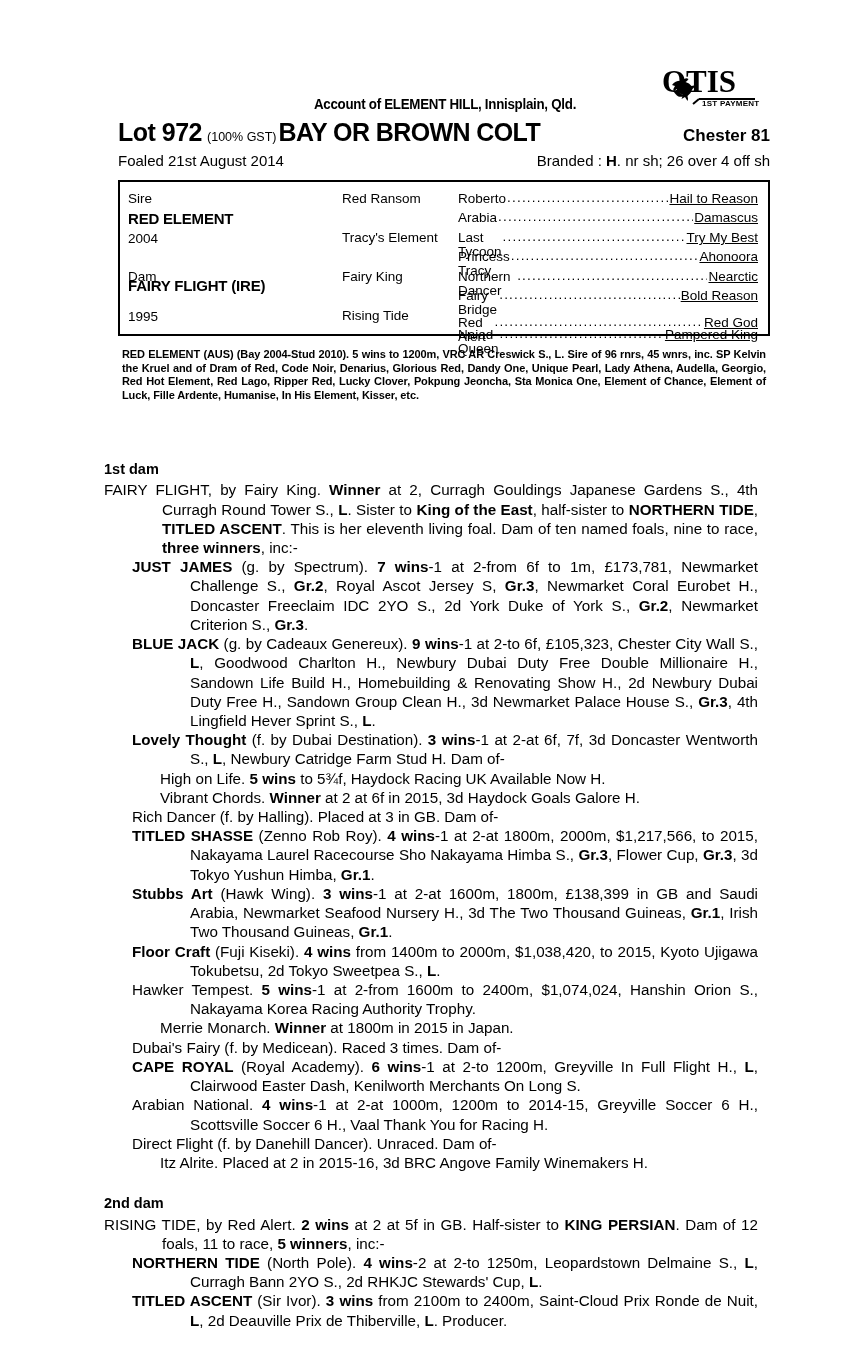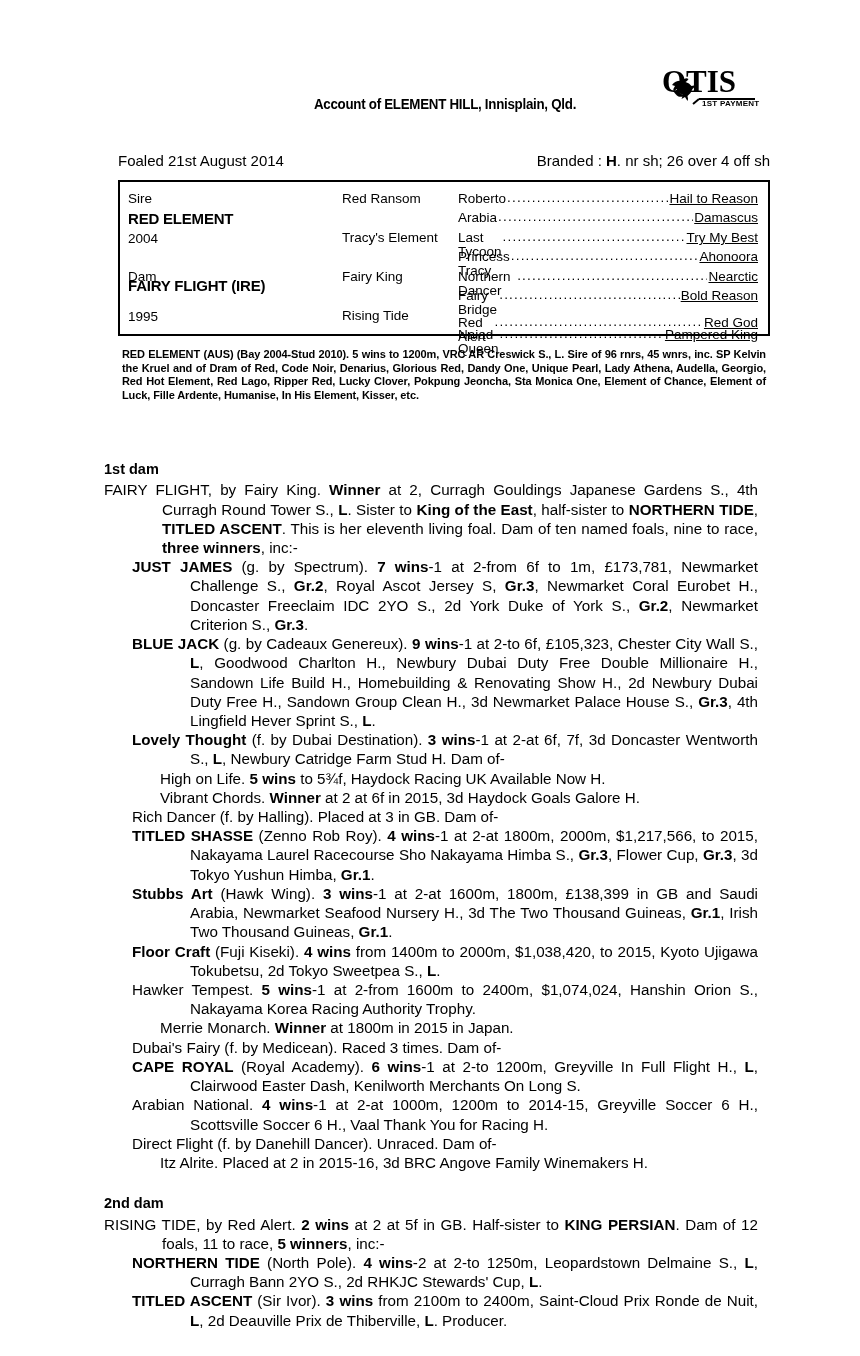--- a/index.html
+++ b/index.html
@@ -190,20 +190,26 @@
     <svg class="qtis-logo" viewBox="0 0 220 96">
       <text x="0" y="60" font-family="'Liberation Serif', serif" font-size="62" font-weight="bold">QTIS</text>
       <path d="M20 46 q8 -10 20 -8 q6 -8 13 -4 q-3 5 -6 6 q8 2 12 8 l10 -2 l-8 8 q-3 9 -10 14 q2 6 0 10 l-5 -8 l-7 4 l3 -8 q-9 -4 -13 -12 l-6 6 q-1 -8 3 -12 z" fill="#000"></path>
       <path d="M74 74 l112 0" stroke="#000" stroke-width="4" fill="none"></path>
       <path d="M74 74 l-12 10" stroke="#000" stroke-width="4" fill="none"></path>
       <text x="80" y="88" font-family="'Liberation Sans', sans-serif" font-size="16" font-weight="bold" letter-spacing="0.5">1ST PAYMENT</text>
     </svg>
 
     <div class="account-line">Account of ELEMENT HILL, Innisplain, Qld.</div>
 
+    <div class="lot-line">
+      <span class="lot-number">Lot 972</span>
+      <span class="gst">(100% GST)</span>
+      <span class="colt-title">BAY OR BROWN COLT</span>
+      <span class="chester">Chester 81</span>
+    </div>
 
     <div class="foaled-line">
       <span class="foaled-left">Foaled 21st August 2014</span>
       <span class="branded-right"><span>Branded : </span><span class="brand-glyph">H</span><span>. nr sh; 26 over 4 off sh</span></span>
     </div>
   </div>
 
   <div class="ped-wrap">
     <div class="ped-grid">
 

